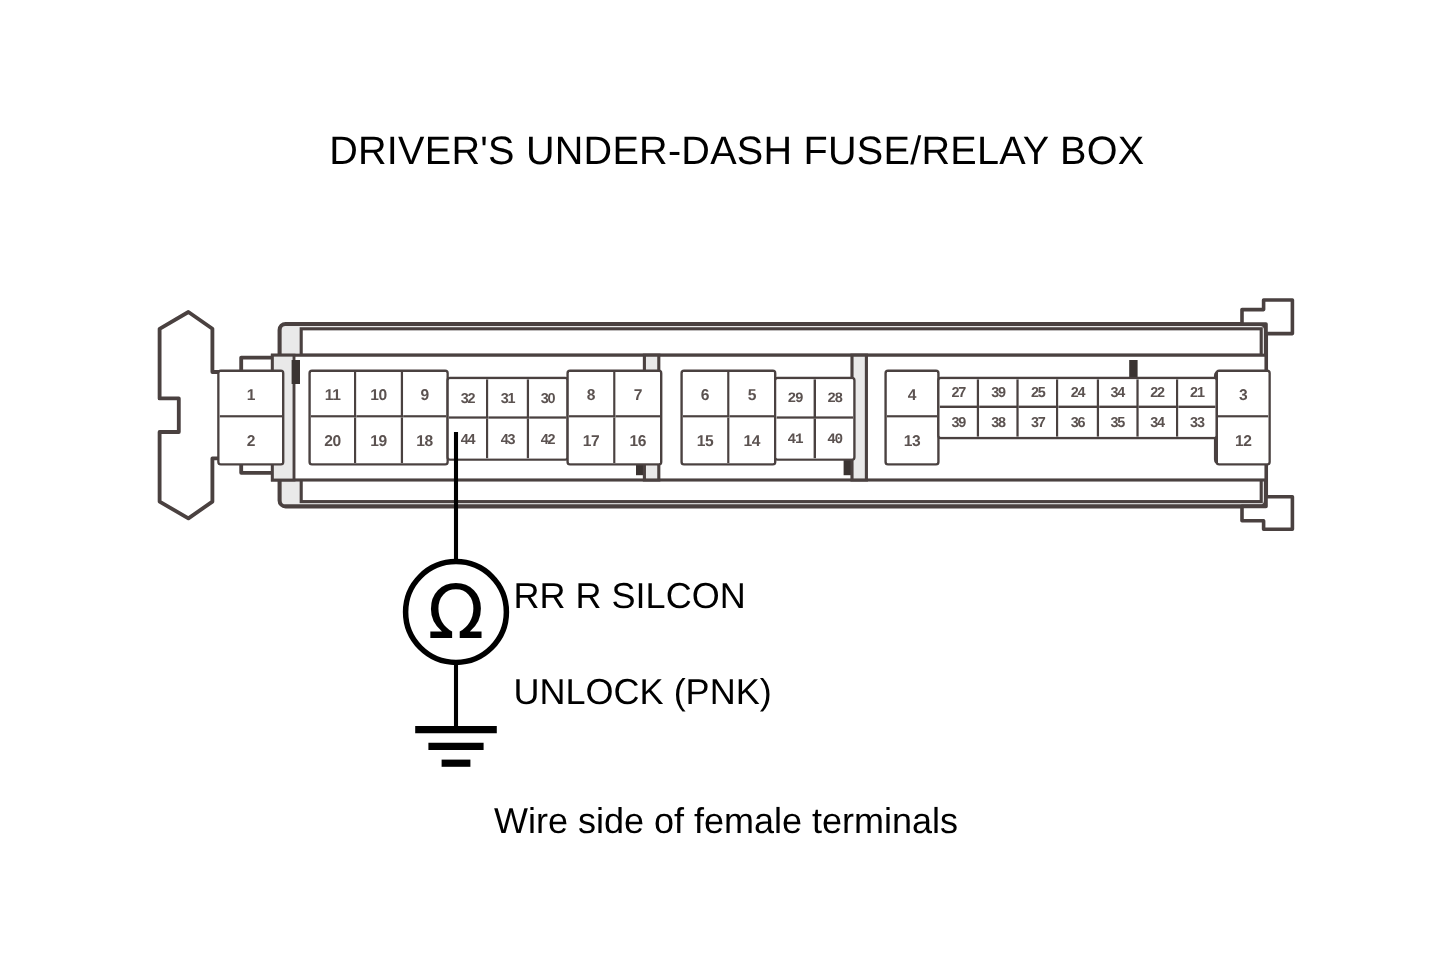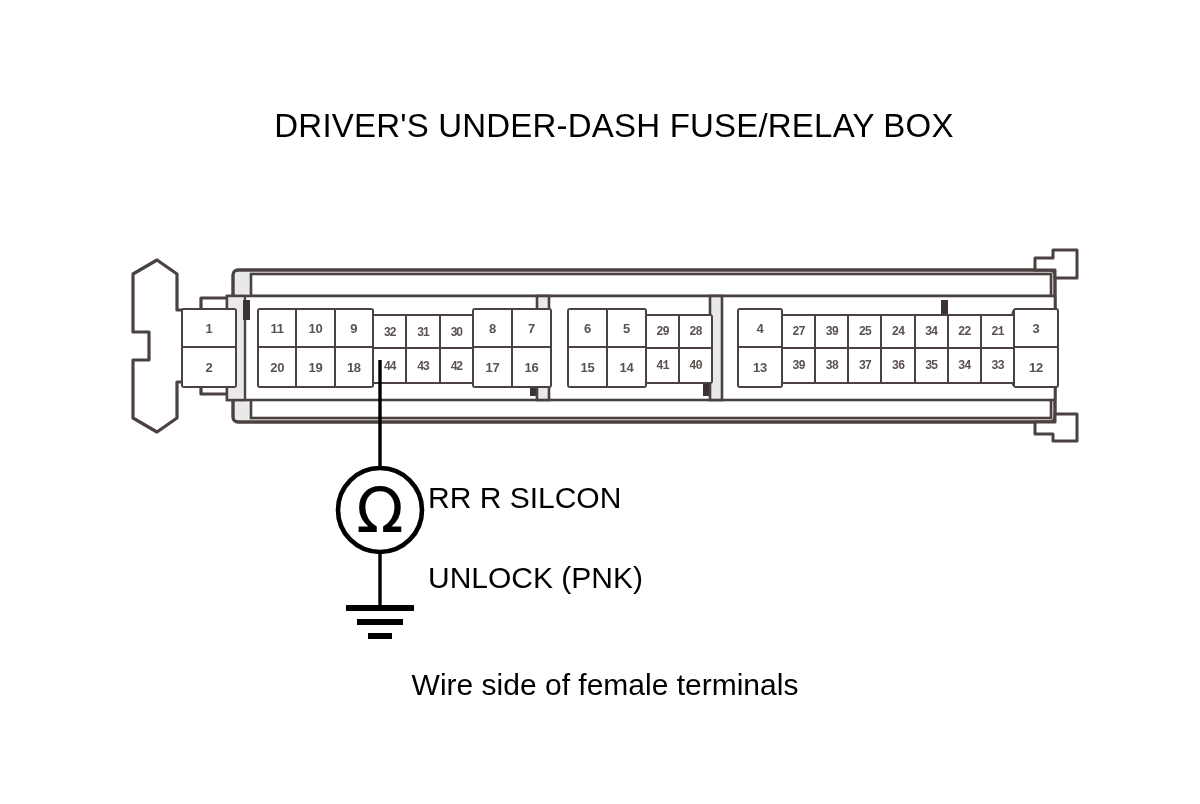--- a/index.html
+++ b/index.html
@@ -179,21 +179,21 @@
 
       <div class="cellgroup" style="left:632px;top:60px;width:46px;height:80px;">
         <div class="rowline top">
           <div class="cell">4</div>
         </div>
         <div class="rowline">
           <div class="cell">13</div>
         </div>
       </div>
 
-      <div class="cellgroup narrow" style="left:676px;top:66px;width:234px;height:70px;font-family:Liberation Mono, monospace;">
+      <div class="cellgroup narrow" style="left:676px;top:66px;width:234px;height:52px;">
         <div class="rowline top">
           <div class="cell">27</div>
           <div class="cell">39</div>
           <div class="cell">25</div>
           <div class="cell">24</div>
           <div class="cell">34</div>
           <div class="cell">22</div>
           <div class="cell">21</div>
         </div>
         <div class="rowline">

